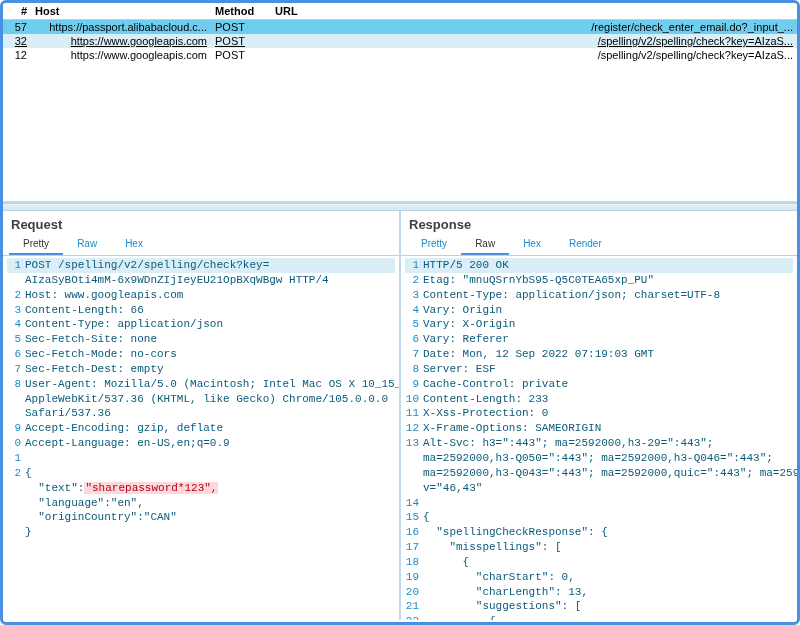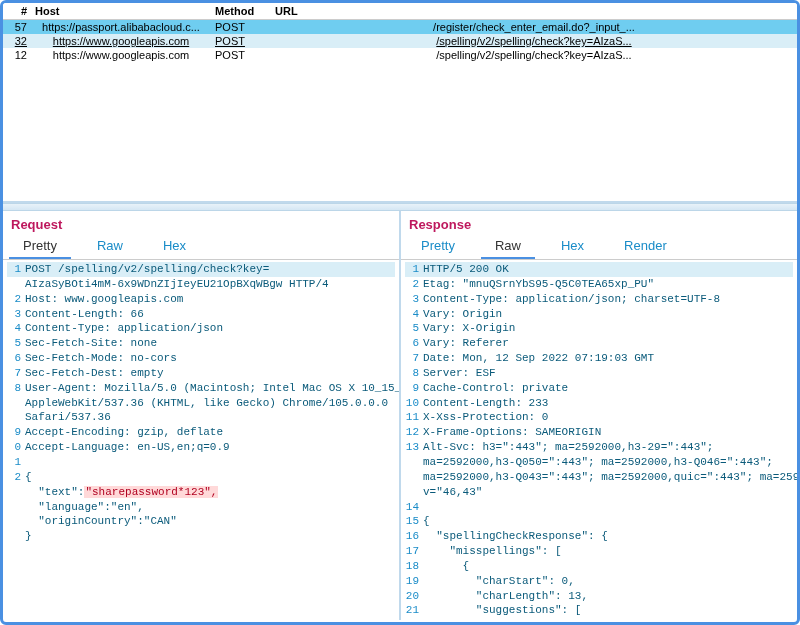--- a/index.html
+++ b/index.html
@@ -20,21 +20,21 @@
     .top-table th {
       font-weight: bold;
       text-align: left;
       padding: 2px 4px;
       border-bottom: 1px solid #ccc;
       font-size: 11px;
       background: #fff;
     }
     .top-table td {
       padding: 1px 4px;
-      text-align: center;
+      text-align: right;
       font-size: 11px;
       white-space: nowrap;
       overflow: hidden;
       text-overflow: ellipsis;
     }
     .top-table .col-num { width: 28px; text-align: right; }
     .top-table .col-host { width: 180px; }
     .top-table .col-method { width: 60px; text-align: left; }
     .top-table .col-url { width: auto; }
     .row-selected td { background: #6fcdf0; color: #000; }
@@ -51,31 +51,31 @@
       height: calc(100% - 210px);
     }
     .panel {
       flex: 1;
       overflow: hidden;
       display: flex;
       flex-direction: column;
     }
     .panel:first-child { border-right: 2px solid #c0d9ec; }
     .panel-title {
-      color: #be185d;
+      color: #404040;
       font-weight: bold;
       font-size: 13px;
       padding: 6px 8px 4px 8px;
     }
     .tabs {
       display: flex;
-      gap: 12px;
+      gap: 0;
       padding: 0 6px;
       border-bottom: 1px solid #ccc;
-      font-size: 13px;
+      font-size: 10px;
     }
     .tab {
       padding: 2px 14px 4px 14px;
       cursor: pointer;
       color: #1a8cc8;
     }
     .tab.active {
       color: #333;
       border-bottom: 2px solid #4a90e2;
       font-weight: 500;

